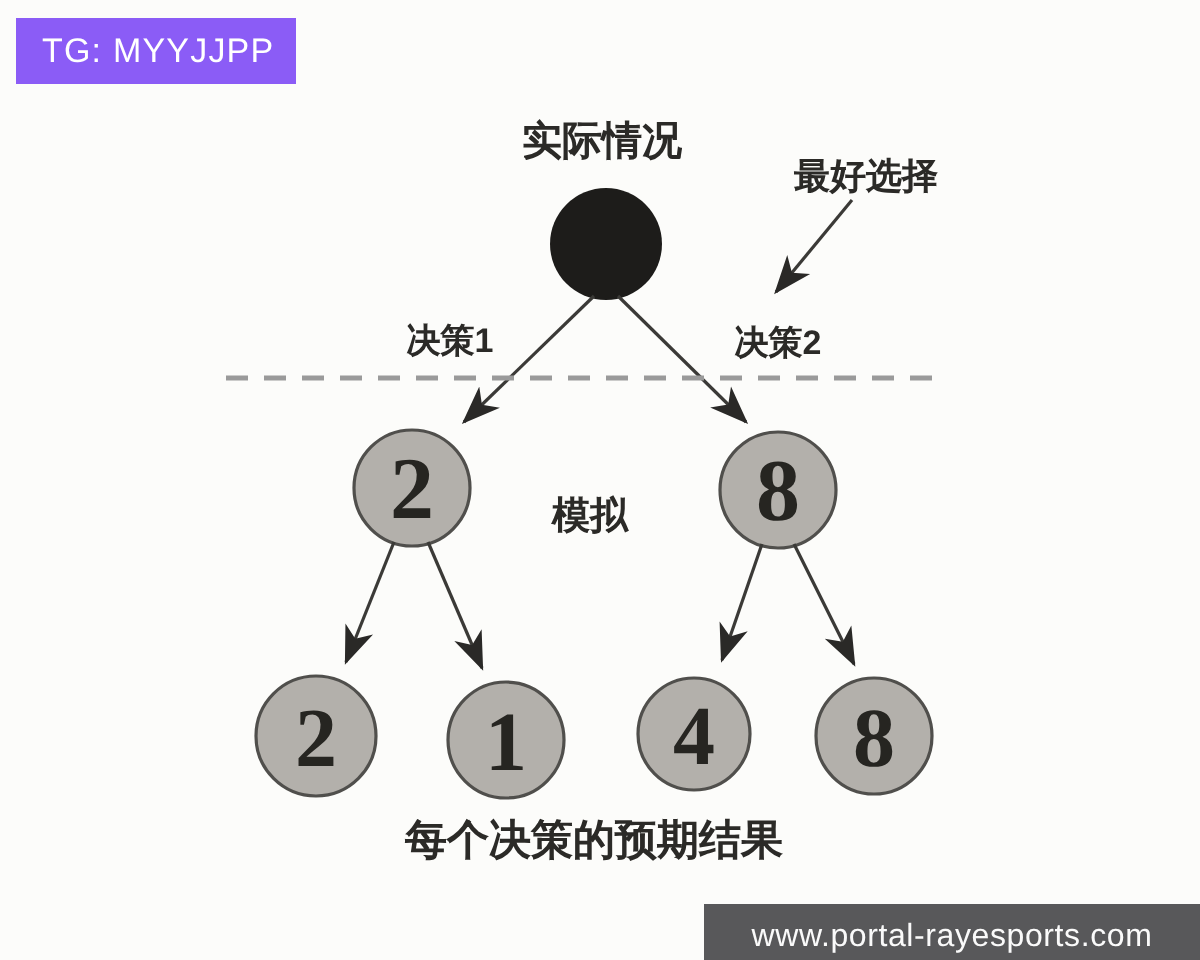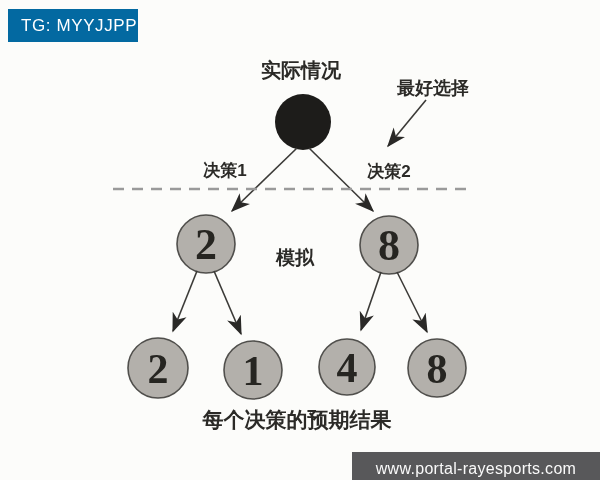--- a/index.html
+++ b/index.html
@@ -8,25 +8,25 @@
     width: 600px;
     height: 480px;
     background: #fcfcfa;
     overflow: hidden;
     font-family: "Liberation Sans", sans-serif;
   }
   .badge {
     position: absolute;
     left: 8px;
     top: 9px;
-    background: #0369a1;
+    background: #8b5cf6;
     color: #ffffff;
     font-size: 17px;
     line-height: 1;
-    padding: 8px 1px 8px 13px;
+    padding: 8px 11px 8px 13px;
     letter-spacing: 0.6px;
     white-space: nowrap;
   }
   .watermark {
     position: absolute;
     right: 0;
     top: 452px;
     width: 248px;
     height: 33px;
     background: #58585a;

